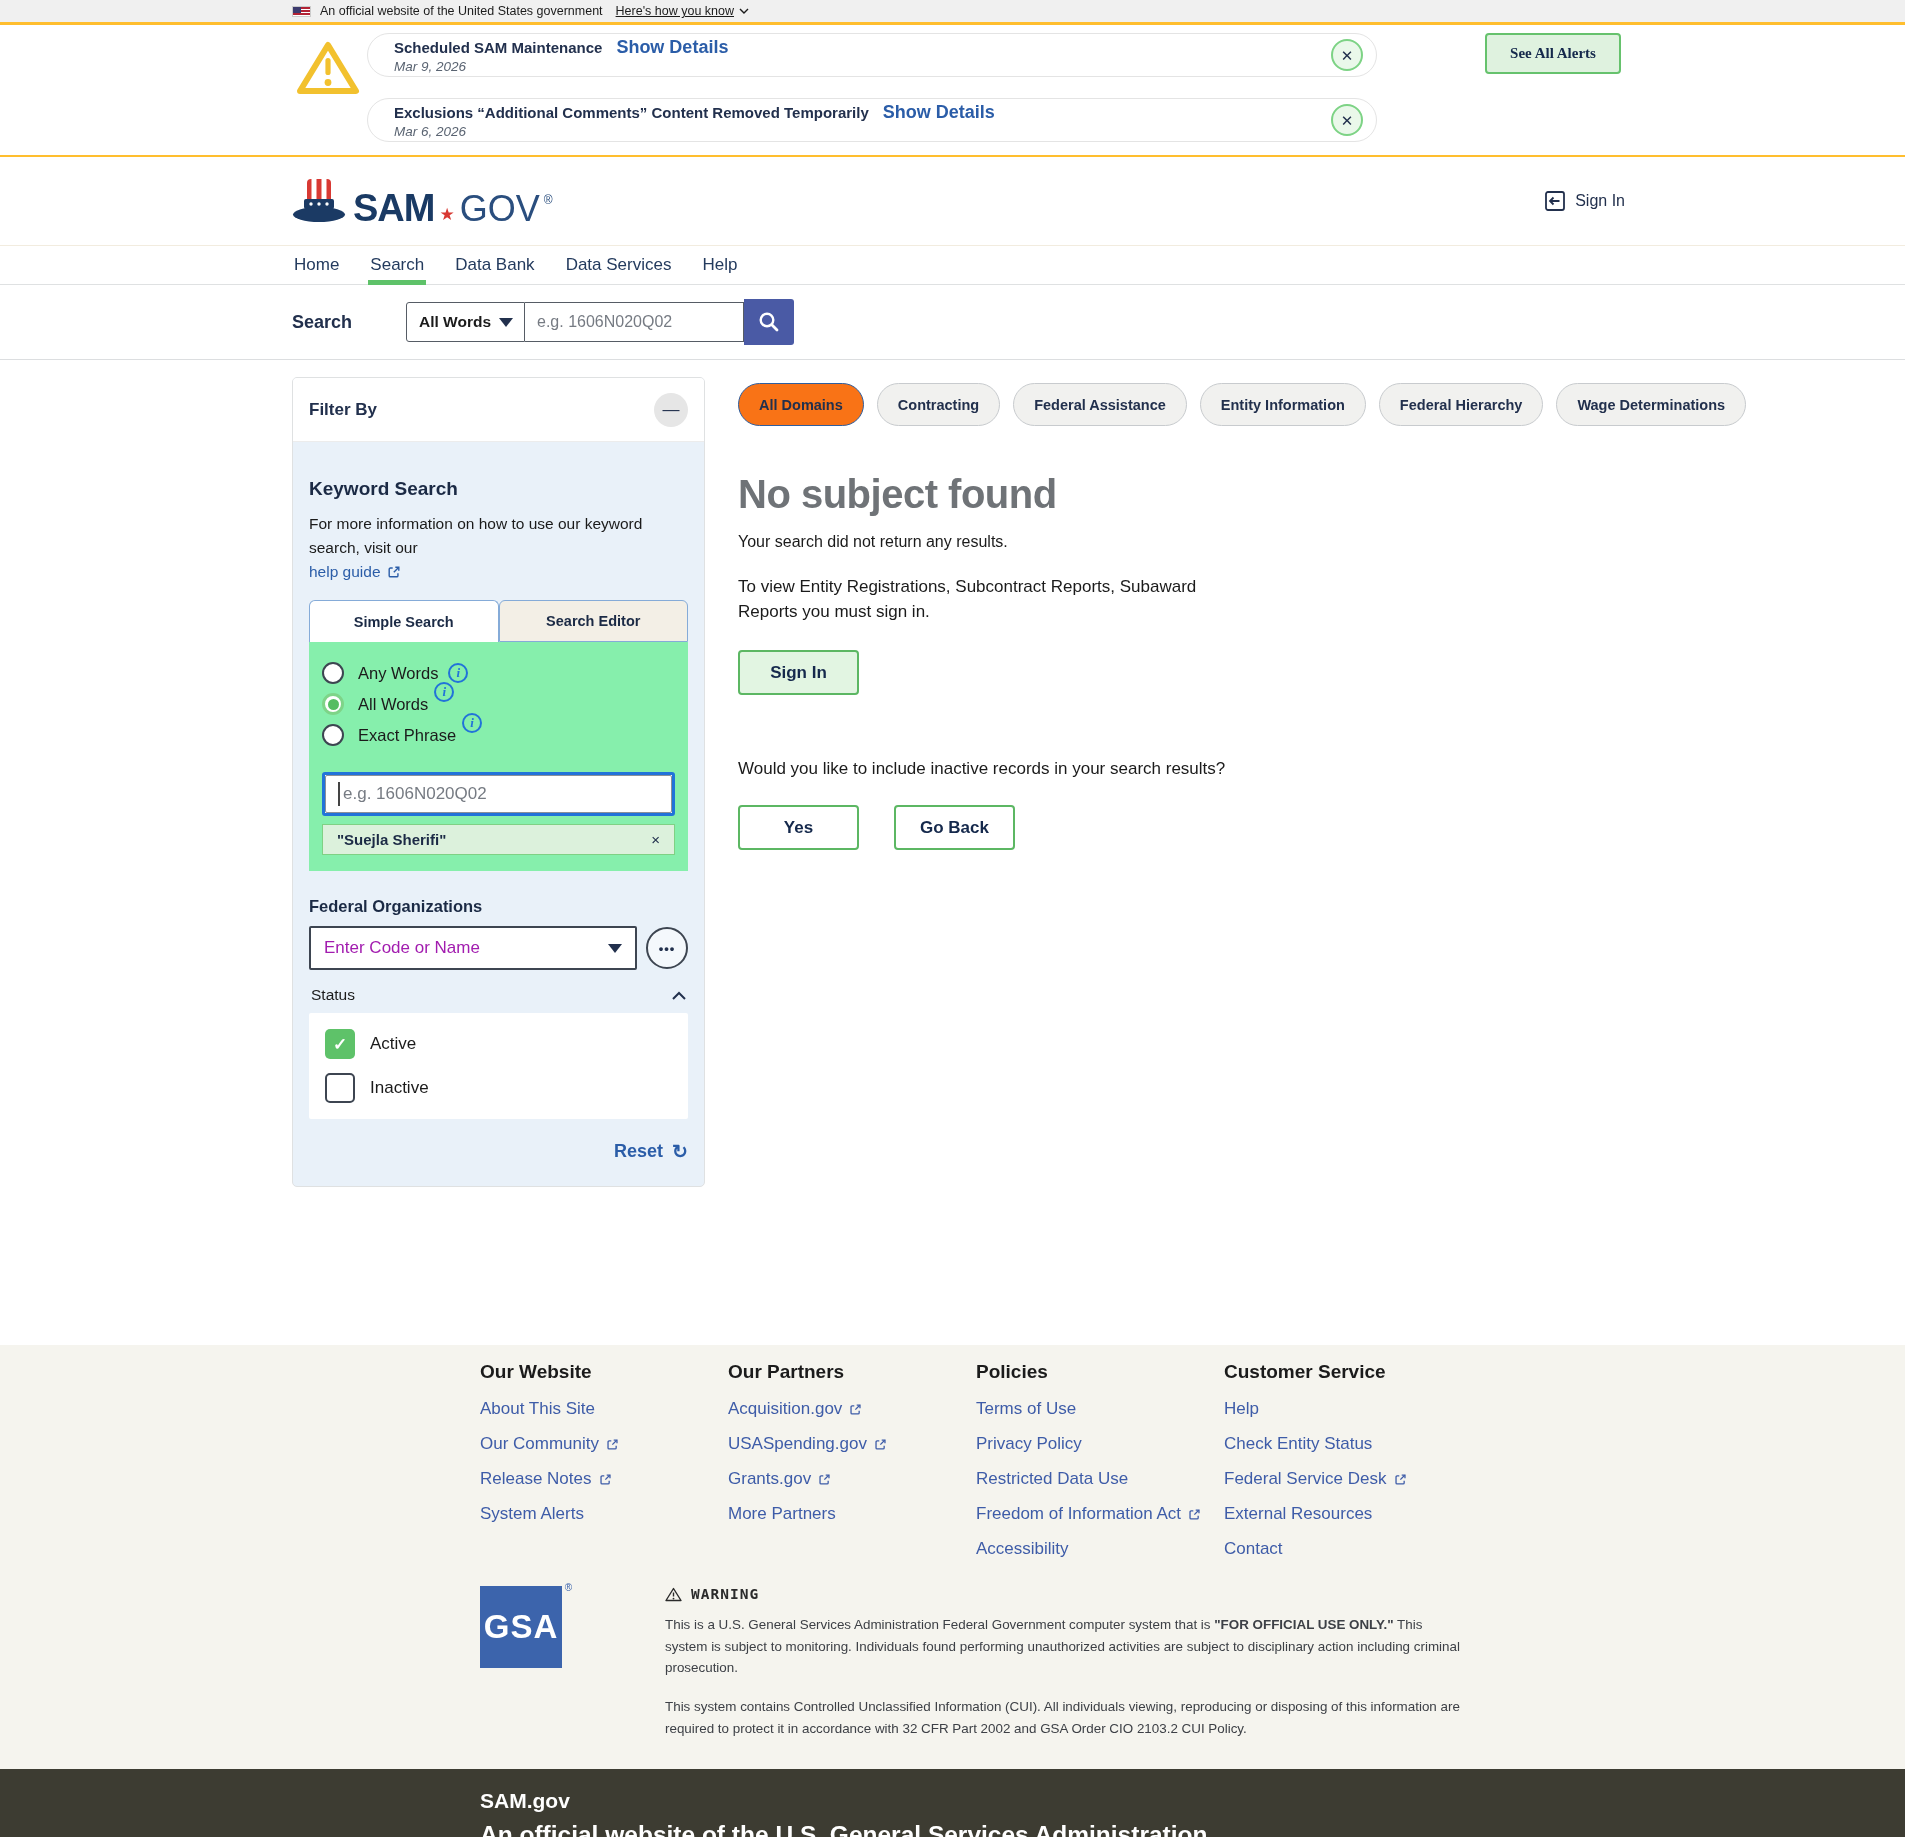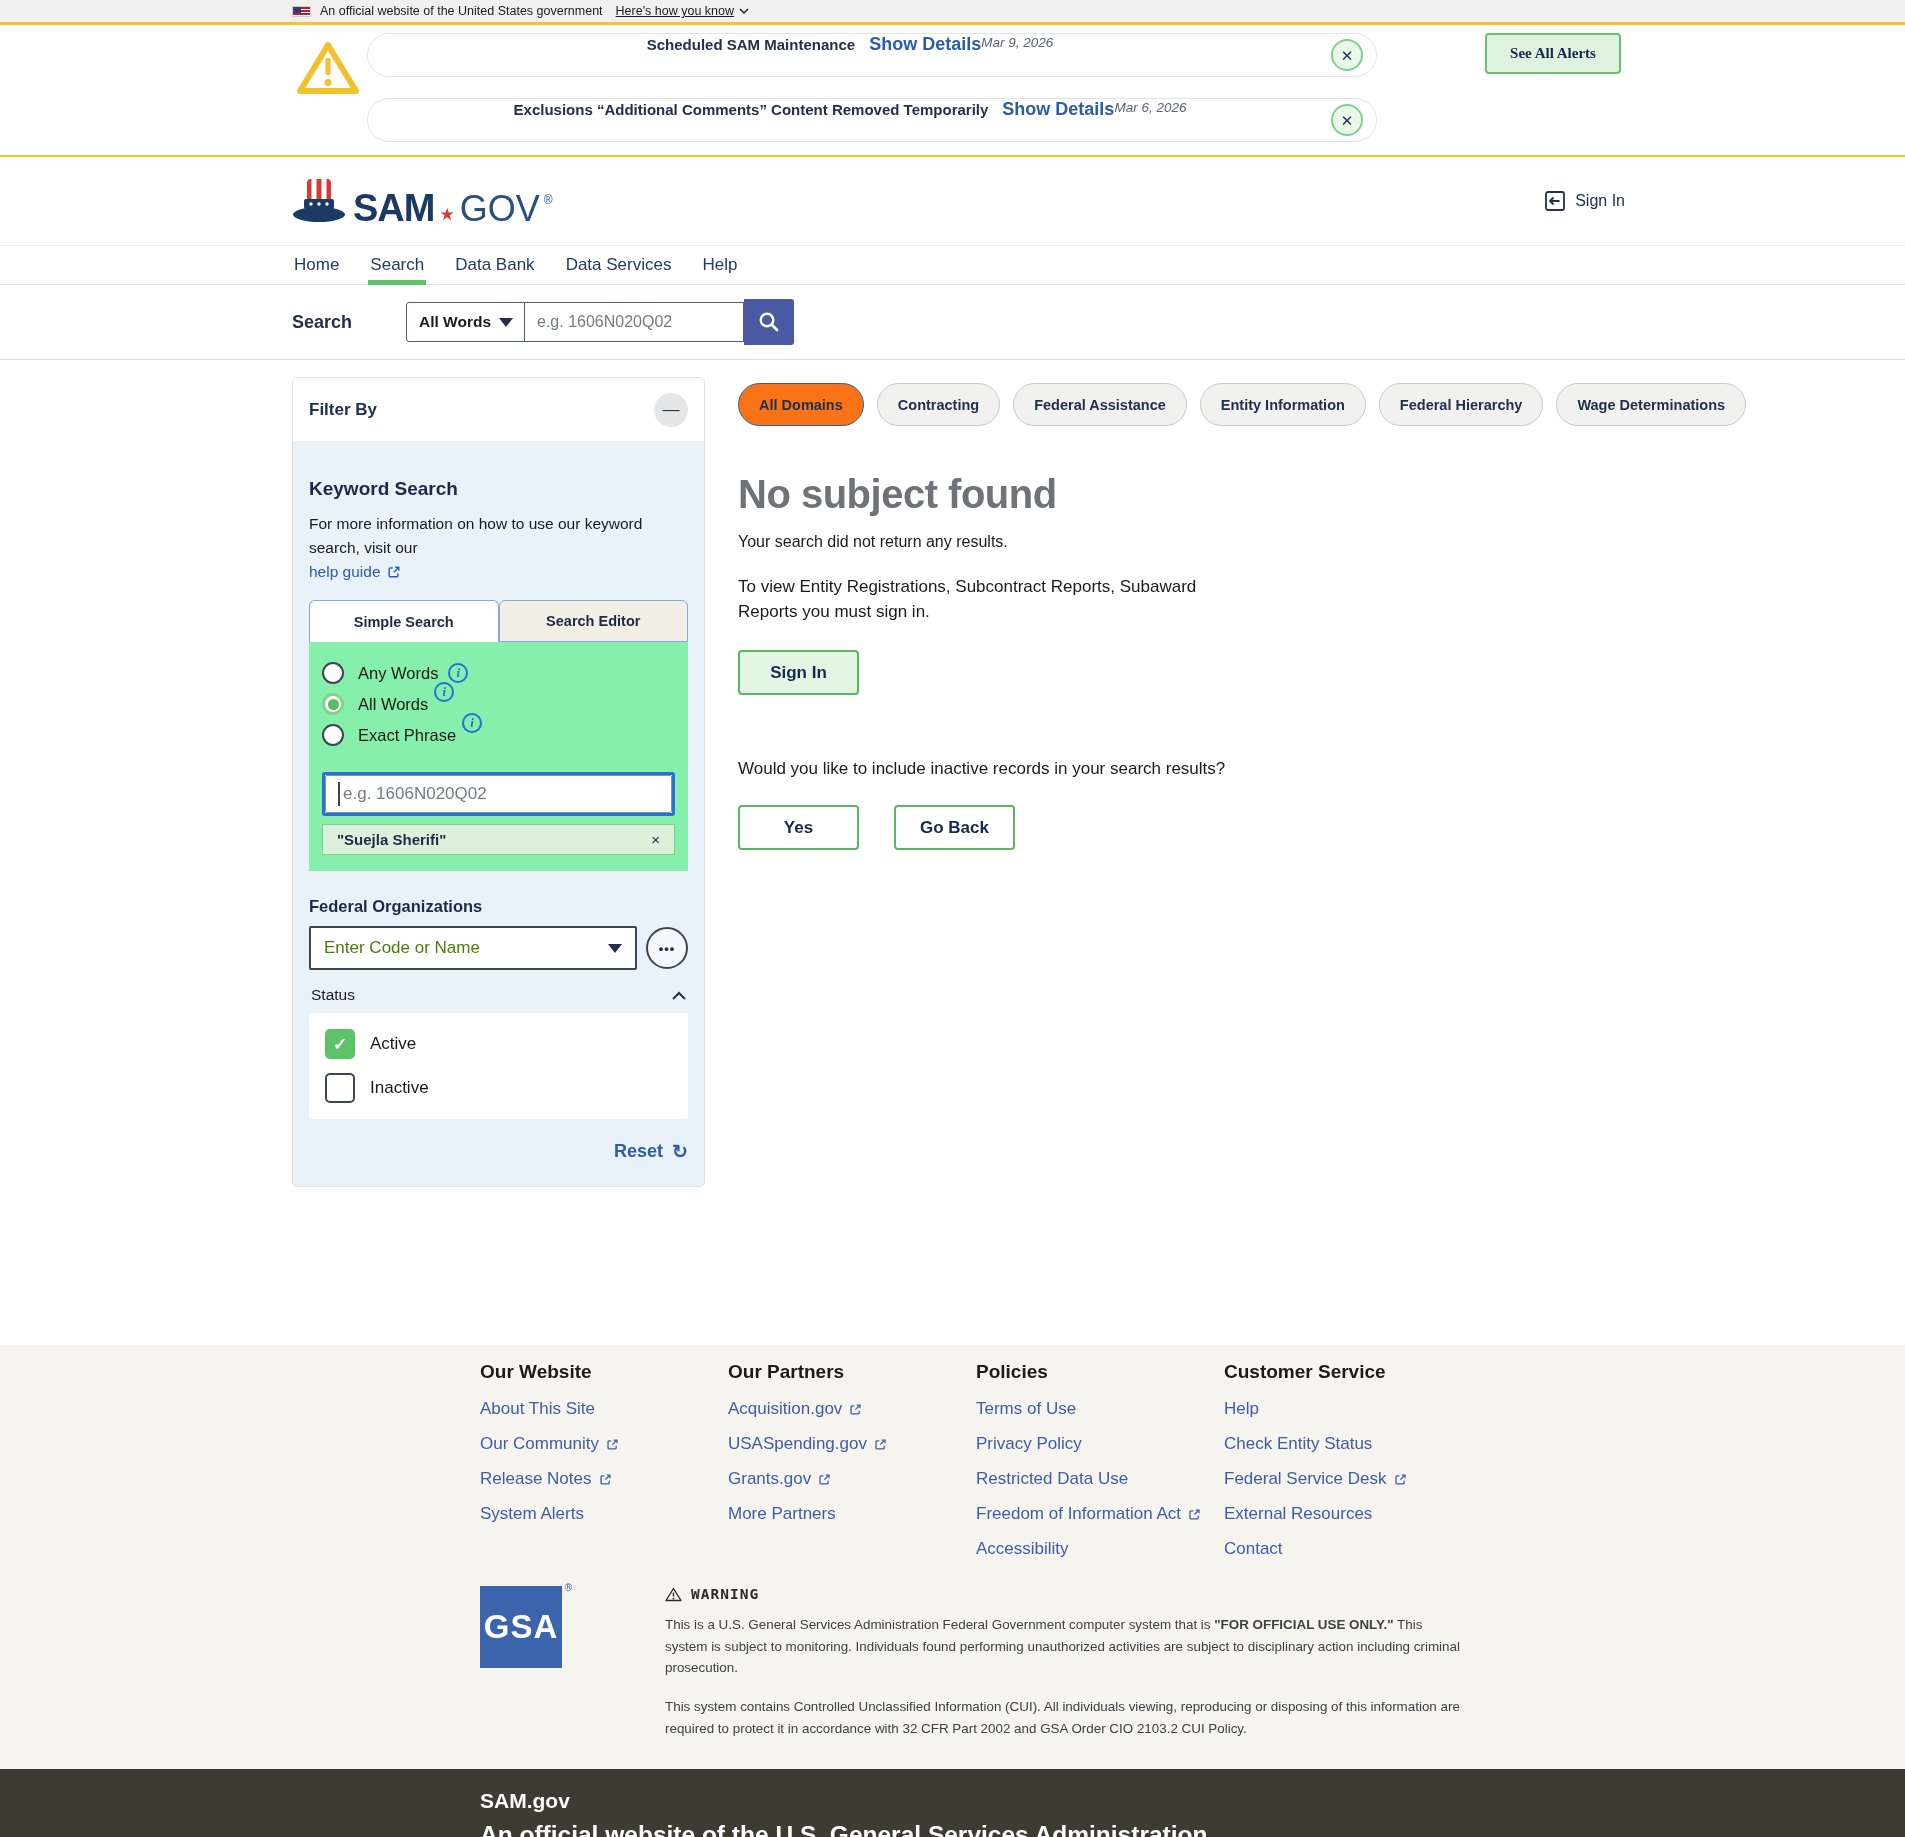--- a/index.html
+++ b/index.html
@@ -14,21 +14,21 @@
     position:relative;flex-shrink:0;border:0.5px solid #ccc;}
   .flag::after{content:'';position:absolute;top:0;left:0;width:8px;height:6px;background:#3c3b6e;}
   .banner-link{color:#1b1b1b;text-decoration:underline;display:inline-flex;align-items:center;gap:5px;margin-left:4px;cursor:pointer;}
 
   
   .alerts{position:relative;background:#fff;padding:8px 0 13px 295px;border-bottom:2px solid #ffbe2e;min-height:132px;}
   .alerts-flex{display:flex;align-items:flex-start;}
   .warn-tri{margin-top:6px;flex-shrink:0;}
   .alerts-col{margin-left:6px;display:flex;flex-direction:column;gap:21px;}
   .alert-card{position:relative;width:1010px;height:44px;background:#fff;border:1px solid #e4e4e4;
-    border-radius:22px;display:flex;flex-direction:row;justify-content:center;padding:0 70px 0 26px;}
+    border-radius:22px;display:flex;flex-direction:column;justify-content:center;padding:0 70px 0 26px;}
   .alert-line{display:flex;align-items:baseline;}
   .alert-title{font-size:15px;font-weight:bold;color:#22304d;}
   .alert-link{font-size:18px;font-weight:bold;color:#2b5da8;margin-left:14px;text-decoration:none;cursor:pointer;}
   .alert-date{font-size:13.5px;font-style:italic;color:#5a6472;margin-top:1px;}
   .alert-close{position:absolute;right:13px;top:50%;transform:translateY(-50%);width:32px;height:32px;border-radius:50%;
     border:2px solid #7dd385;background:#eaf8ea;color:#22304d;display:flex;align-items:center;justify-content:center;
     font-size:15px;cursor:pointer;line-height:1;}
   .see-all{position:absolute;left:1485px;top:8px;width:136px;height:41px;background:#dff2df;border:2px solid #66c26d;
     border-radius:4px;font-weight:bold;font-size:15px;color:#15294c;font-family:Liberation Serif, serif;cursor:pointer;}
 
@@ -91,21 +91,21 @@
   .kw-input{width:100%;height:38px;border:1px solid #8a9099;padding:0 12px 0 17px;font-size:17px;font-family:inherit;
     border-radius:2px;outline:none;}
   .kw-input::placeholder{color:#767b83;}
   .caret-bar{position:absolute;left:13px;top:7px;width:1.5px;height:24px;background:#444;}
   .tag{margin-top:8px;height:31px;background:#dcf1dc;border:1px solid #7fd184;display:flex;align-items:center;
     justify-content:space-between;padding:0 14px;font-size:15px;font-weight:bold;color:#1b2a45;}
   .tag-x{font-size:15px;color:#22304d;font-weight:normal;cursor:pointer;}
   .org-heading{font-size:16.5px;font-weight:bold;color:#1b2a45;margin-top:26px;}
   .org-row{display:flex;align-items:center;margin-top:10px;}
   .org-select{flex:1;height:44px;background:#fff;border:2px solid #3d4551;border-radius:2px;display:flex;
-    align-items:center;justify-content:space-between;padding:0 13px;font-size:17px;color:#4d7c0f;cursor:pointer;}
+    align-items:center;justify-content:space-between;padding:0 13px;font-size:17px;color:#a21caf;cursor:pointer;}
   .more-btn{width:42px;height:42px;border-radius:50%;border:2px solid #3d4551;background:#f4f8fc;margin-left:9px;
     display:flex;align-items:center;justify-content:center;flex-shrink:0;cursor:pointer;font-size:13px;font-weight:bold;
     color:#22304d;letter-spacing:1px;font-family:inherit;}
   .status-row{display:flex;align-items:center;justify-content:space-between;margin-top:16px;padding:0 2px;cursor:pointer;}
   .status-label{font-size:15.5px;color:#1b1b1b;}
   .status-card{background:#fff;border-radius:2px;margin-top:9px;padding:16px;}
   .check-row{display:flex;align-items:center;cursor:pointer;}
   .check-row + .check-row{margin-top:14px;}
   .checkbox{width:30px;height:30px;border-radius:5px;display:flex;align-items:center;justify-content:center;flex-shrink:0;}
   .checkbox.checked{background:#5ec269;color:#fff;font-size:17px;font-weight:bold;}

